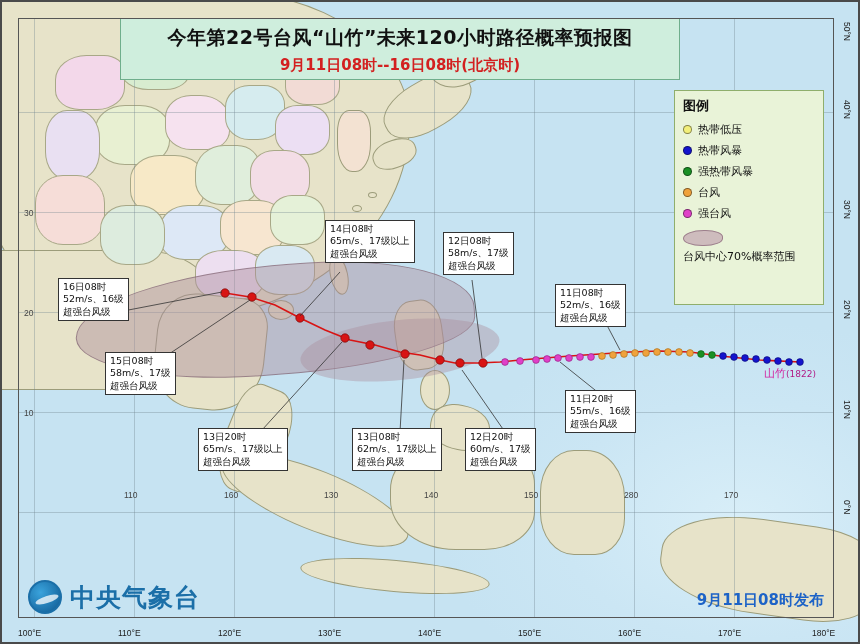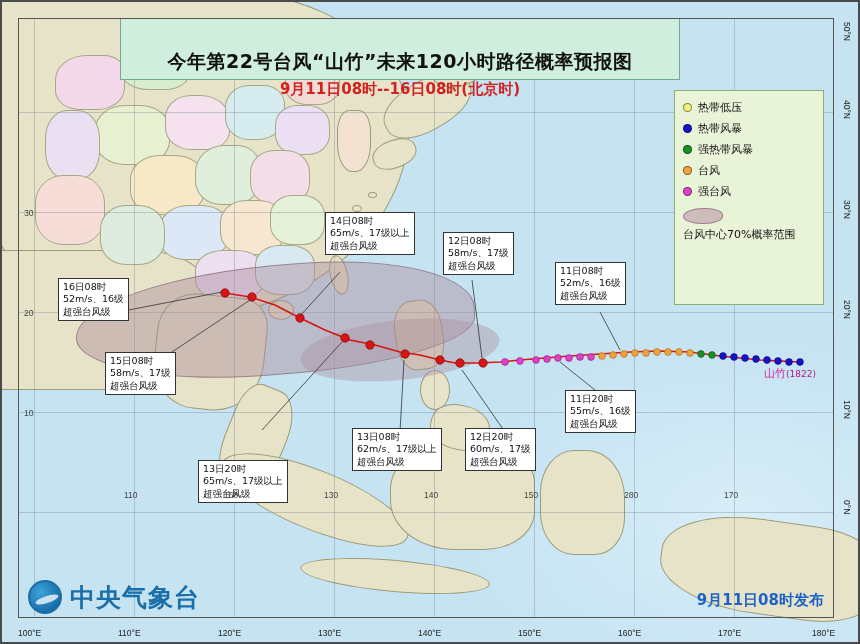--- a/index.html
+++ b/index.html
@@ -129,21 +129,20 @@
   .title-box {
     position:absolute; left:120px; top:18px; width:560px; height:62px;
     background:#cfeedd;
     border:1px solid #6fae8c;
     text-align:center;
     padding-top:6px;
   }
   .title-main {
     font-size:19px; font-weight:bold; color:#111; letter-spacing:0.5px;
     font-family:"DejaVu Sans", sans-serif;
-    margin-top:24px;
   }
   .title-sub {
     font-size:15px; font-weight:bold; color:#d32020; margin-top:5px;
     font-family:"DejaVu Sans", sans-serif;
   }
 
   
   .legend {
     position:absolute; right:36px; top:90px; width:150px; height:215px;
     background:#e9f3d8; border:1px solid #8fae6c;
@@ -352,27 +351,27 @@
     <div>52m/s、16级</div>
     <div>超强台风级</div>
   </div>
 
   <div class="callout" style="left:105px; top:352px;">
     <div>15日08时</div>
     <div>58m/s、17级</div>
     <div>超强台风级</div>
   </div>
 
-  <div class="callout" style="left:325px; top:212px;">
+  <div class="callout" style="left:325px; top:220px;">
     <div>14日08时</div>
     <div>65m/s、17级以上</div>
     <div>超强台风级</div>
   </div>
 
-  <div class="callout" style="left:198px; top:428px;margin-top:32px;">
+  <div class="callout" style="left:198px; top:428px;">
     <div>13日20时</div>
     <div>65m/s、17级以上</div>
     <div>超强台风级</div>
   </div>
 
   <div class="callout" style="left:352px; top:428px;">
     <div>13日08时</div>
     <div>62m/s、17级以上</div>
     <div>超强台风级</div>
   </div>
@@ -388,27 +387,28 @@
     <div>58m/s、17级</div>
     <div>超强台风级</div>
   </div>
 
   <div class="callout" style="left:565px; top:390px;">
     <div>11日20时</div>
     <div>55m/s、16级</div>
     <div>超强台风级</div>
   </div>
 
-  <div class="callout" style="left:555px; top:262px;">
+  <div class="callout" style="left:555px; top:284px;">
     <div>11日08时</div>
     <div>52m/s、16级</div>
     <div>超强台风级</div>
   </div>
 
   <div class="legend">
+    <div class="legend-title">图例</div>
 
     <div class="legend-row">
       <span class="legend-dot" style="background:#f2ef7a;"></span>
       <span class="legend-text">热带低压</span>
     </div>
     <div class="legend-row">
       <span class="legend-dot" style="background:#1414cd;"></span>
       <span class="legend-text">热带风暴</span>
     </div>
     <div class="legend-row">

